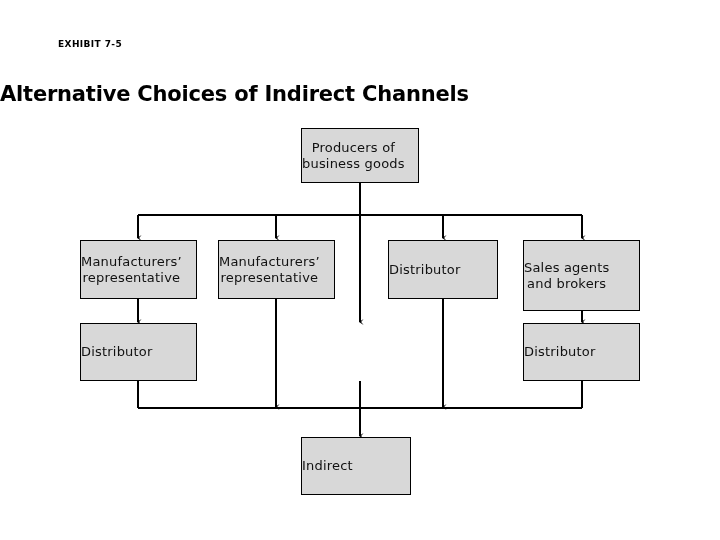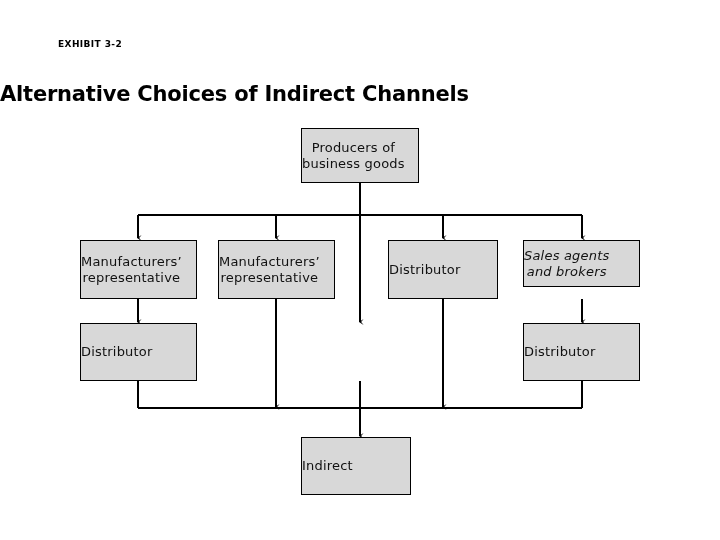--- a/index.html
+++ b/index.html
@@ -69,21 +69,21 @@
     letter-spacing: 0.2px;
     z-index: 2;
   }
   .node-label { display: block; white-space: pre-line; }
 </style>
 </head>
 <body>
 
 <div id="page">
 
-  <div id="exhibit-label">EXHIBIT 3-2</div>
+  <div id="exhibit-label">EXHIBIT 7-5</div>
 
   <div id="diagram-title">Alternative Choices of Indirect Channels</div>
 
   <svg id="connectors" viewBox="0 0 720 540">
     <defs>
       <marker id="arrow" markerWidth="9" markerHeight="9" refX="4" refY="4.2" orient="auto" markerUnits="userSpaceOnUse">
         <path d="M1,0.6 L4,5.2 L7,0.6 L4,3.0 Z" fill="#000000"></path>
       </marker>
     </defs>
 
@@ -129,21 +129,21 @@
 
   <div class="node" style="left:218px; top:240px; width:117px; height:59px;">
     <span class="node-label">Manufacturers’
 representative</span>
   </div>
 
   <div class="node" style="left:388px; top:240px; width:110px; height:59px;">
     <span class="node-label">Distributor</span>
   </div>
 
-  <div class="node" style="left:523px; top:240px; width:117px; height:47px;font-style:italic;">
+  <div class="node" style="left:523px; top:240px; width:117px; height:71px;">
     <span class="node-label">Sales agents
 and brokers</span>
   </div>
 
   <div class="node" style="left:80px; top:323px; width:117px; height:58px;">
     <span class="node-label">Distributor</span>
   </div>
 
 
   <div class="node" style="left:523px; top:323px; width:117px; height:58px;">

